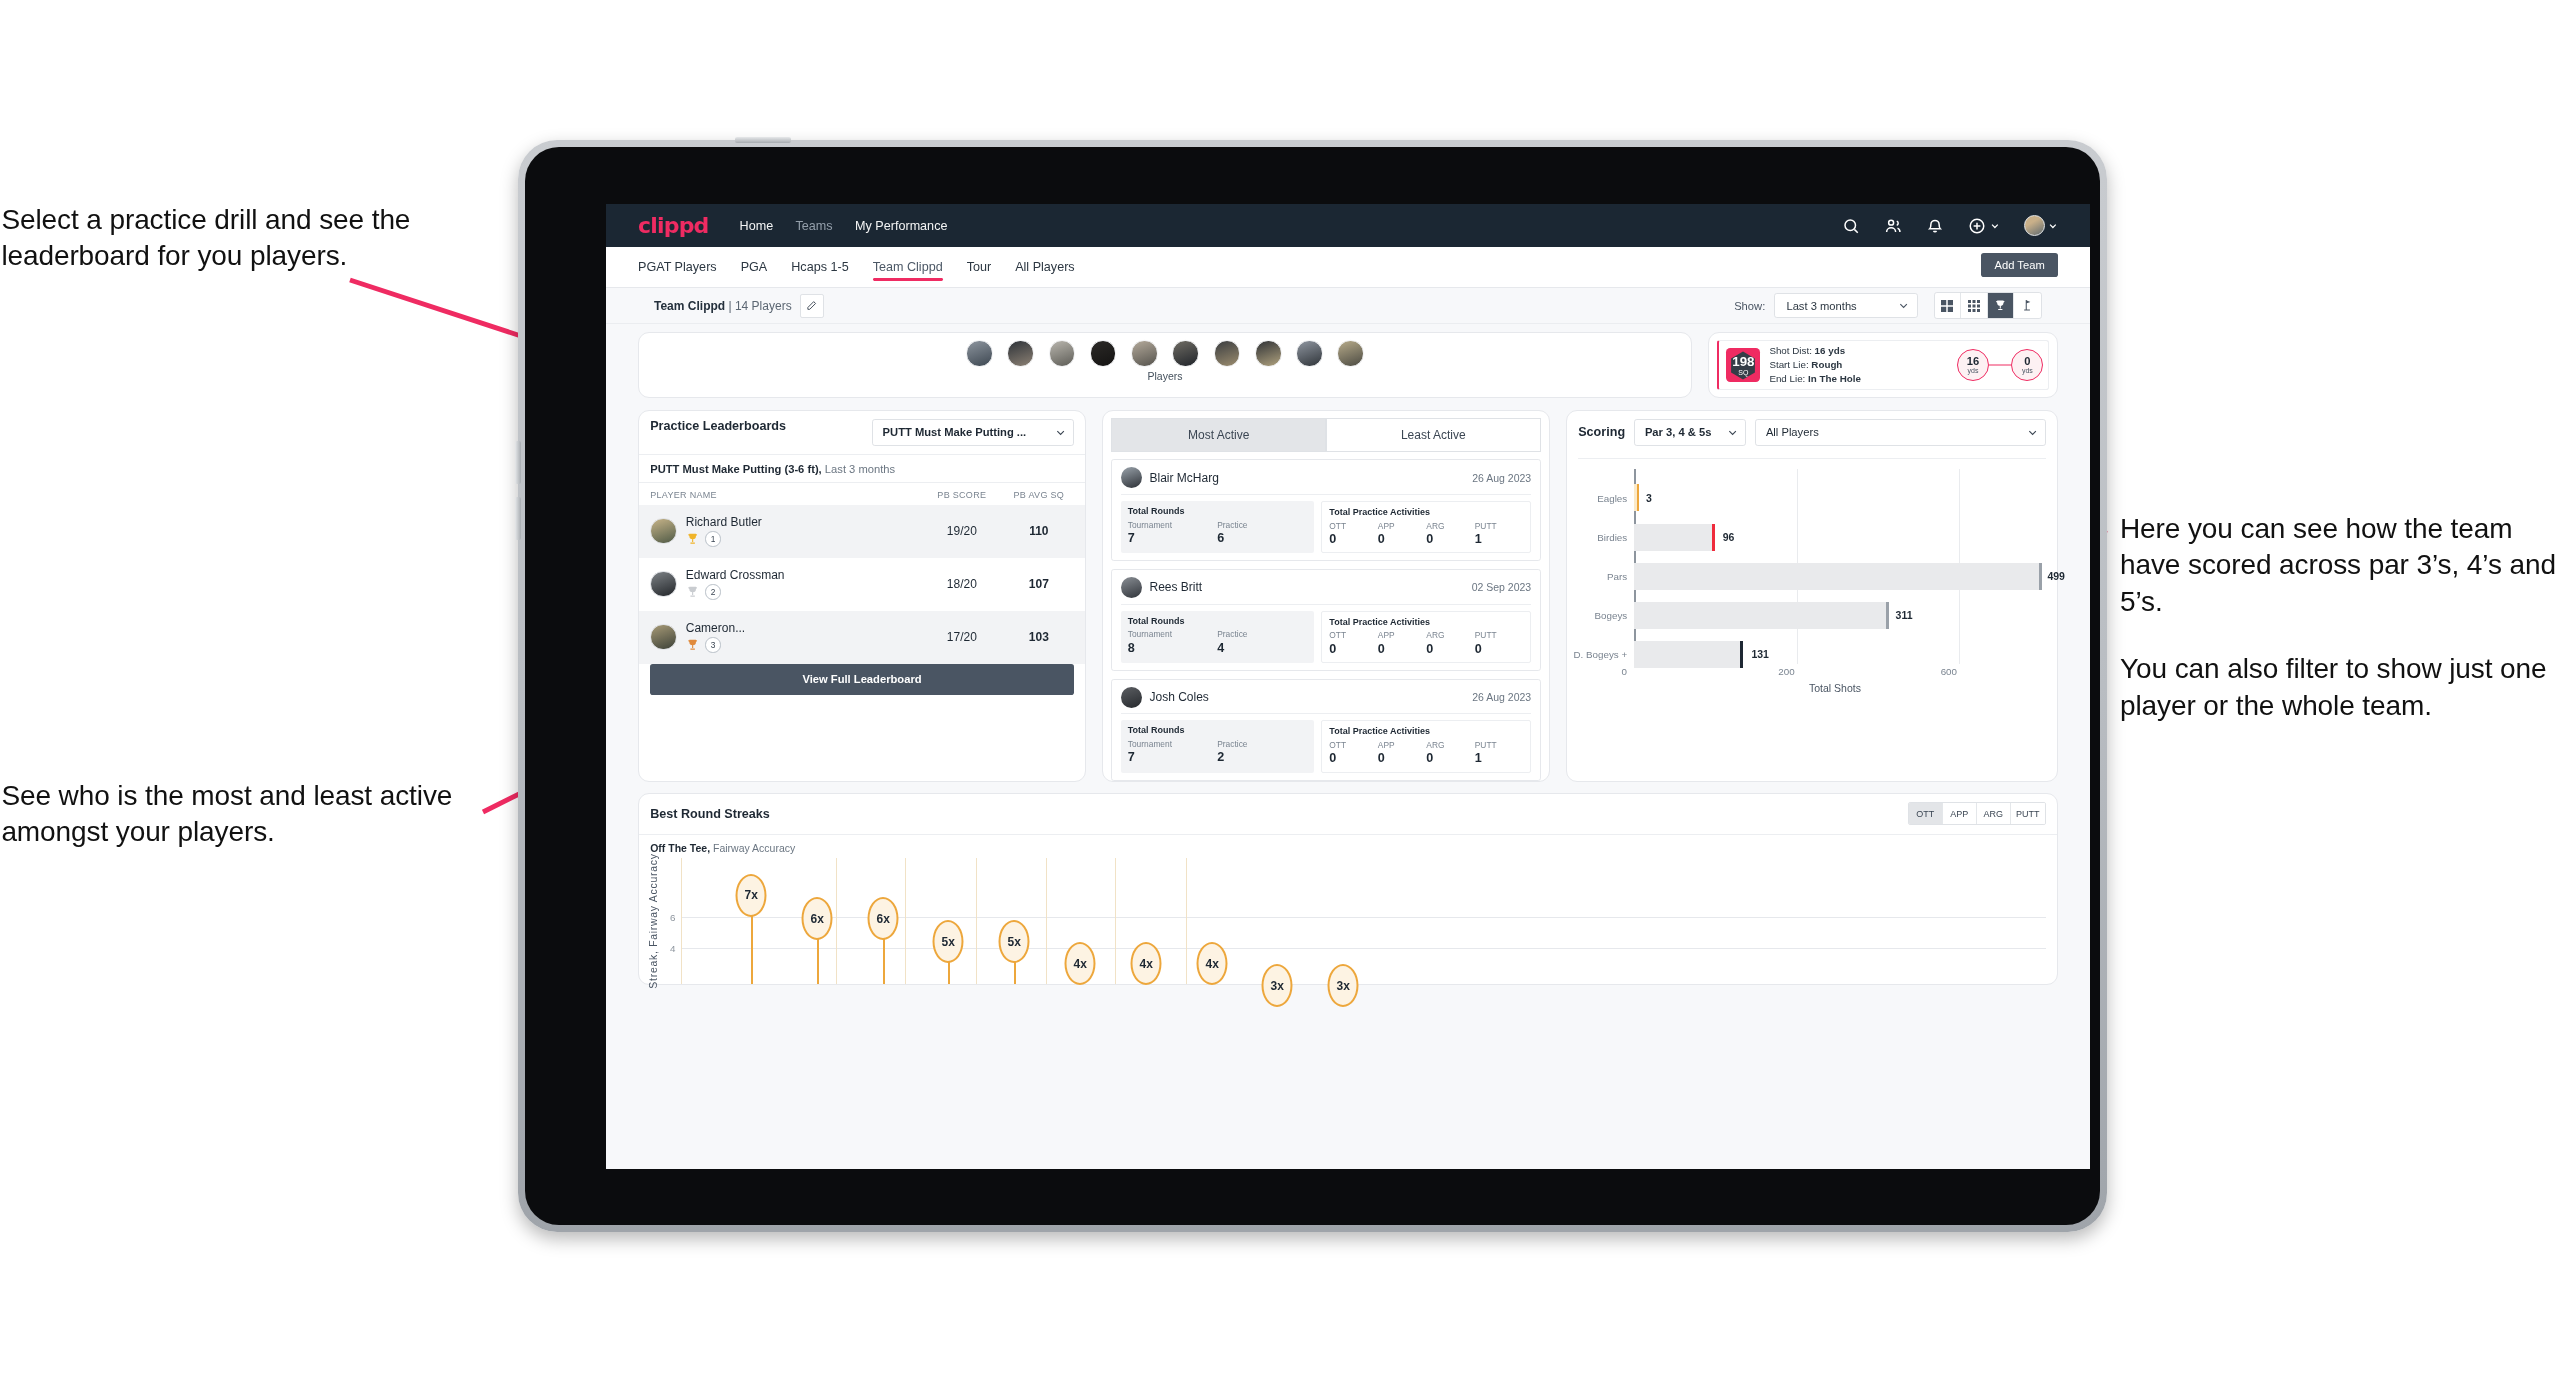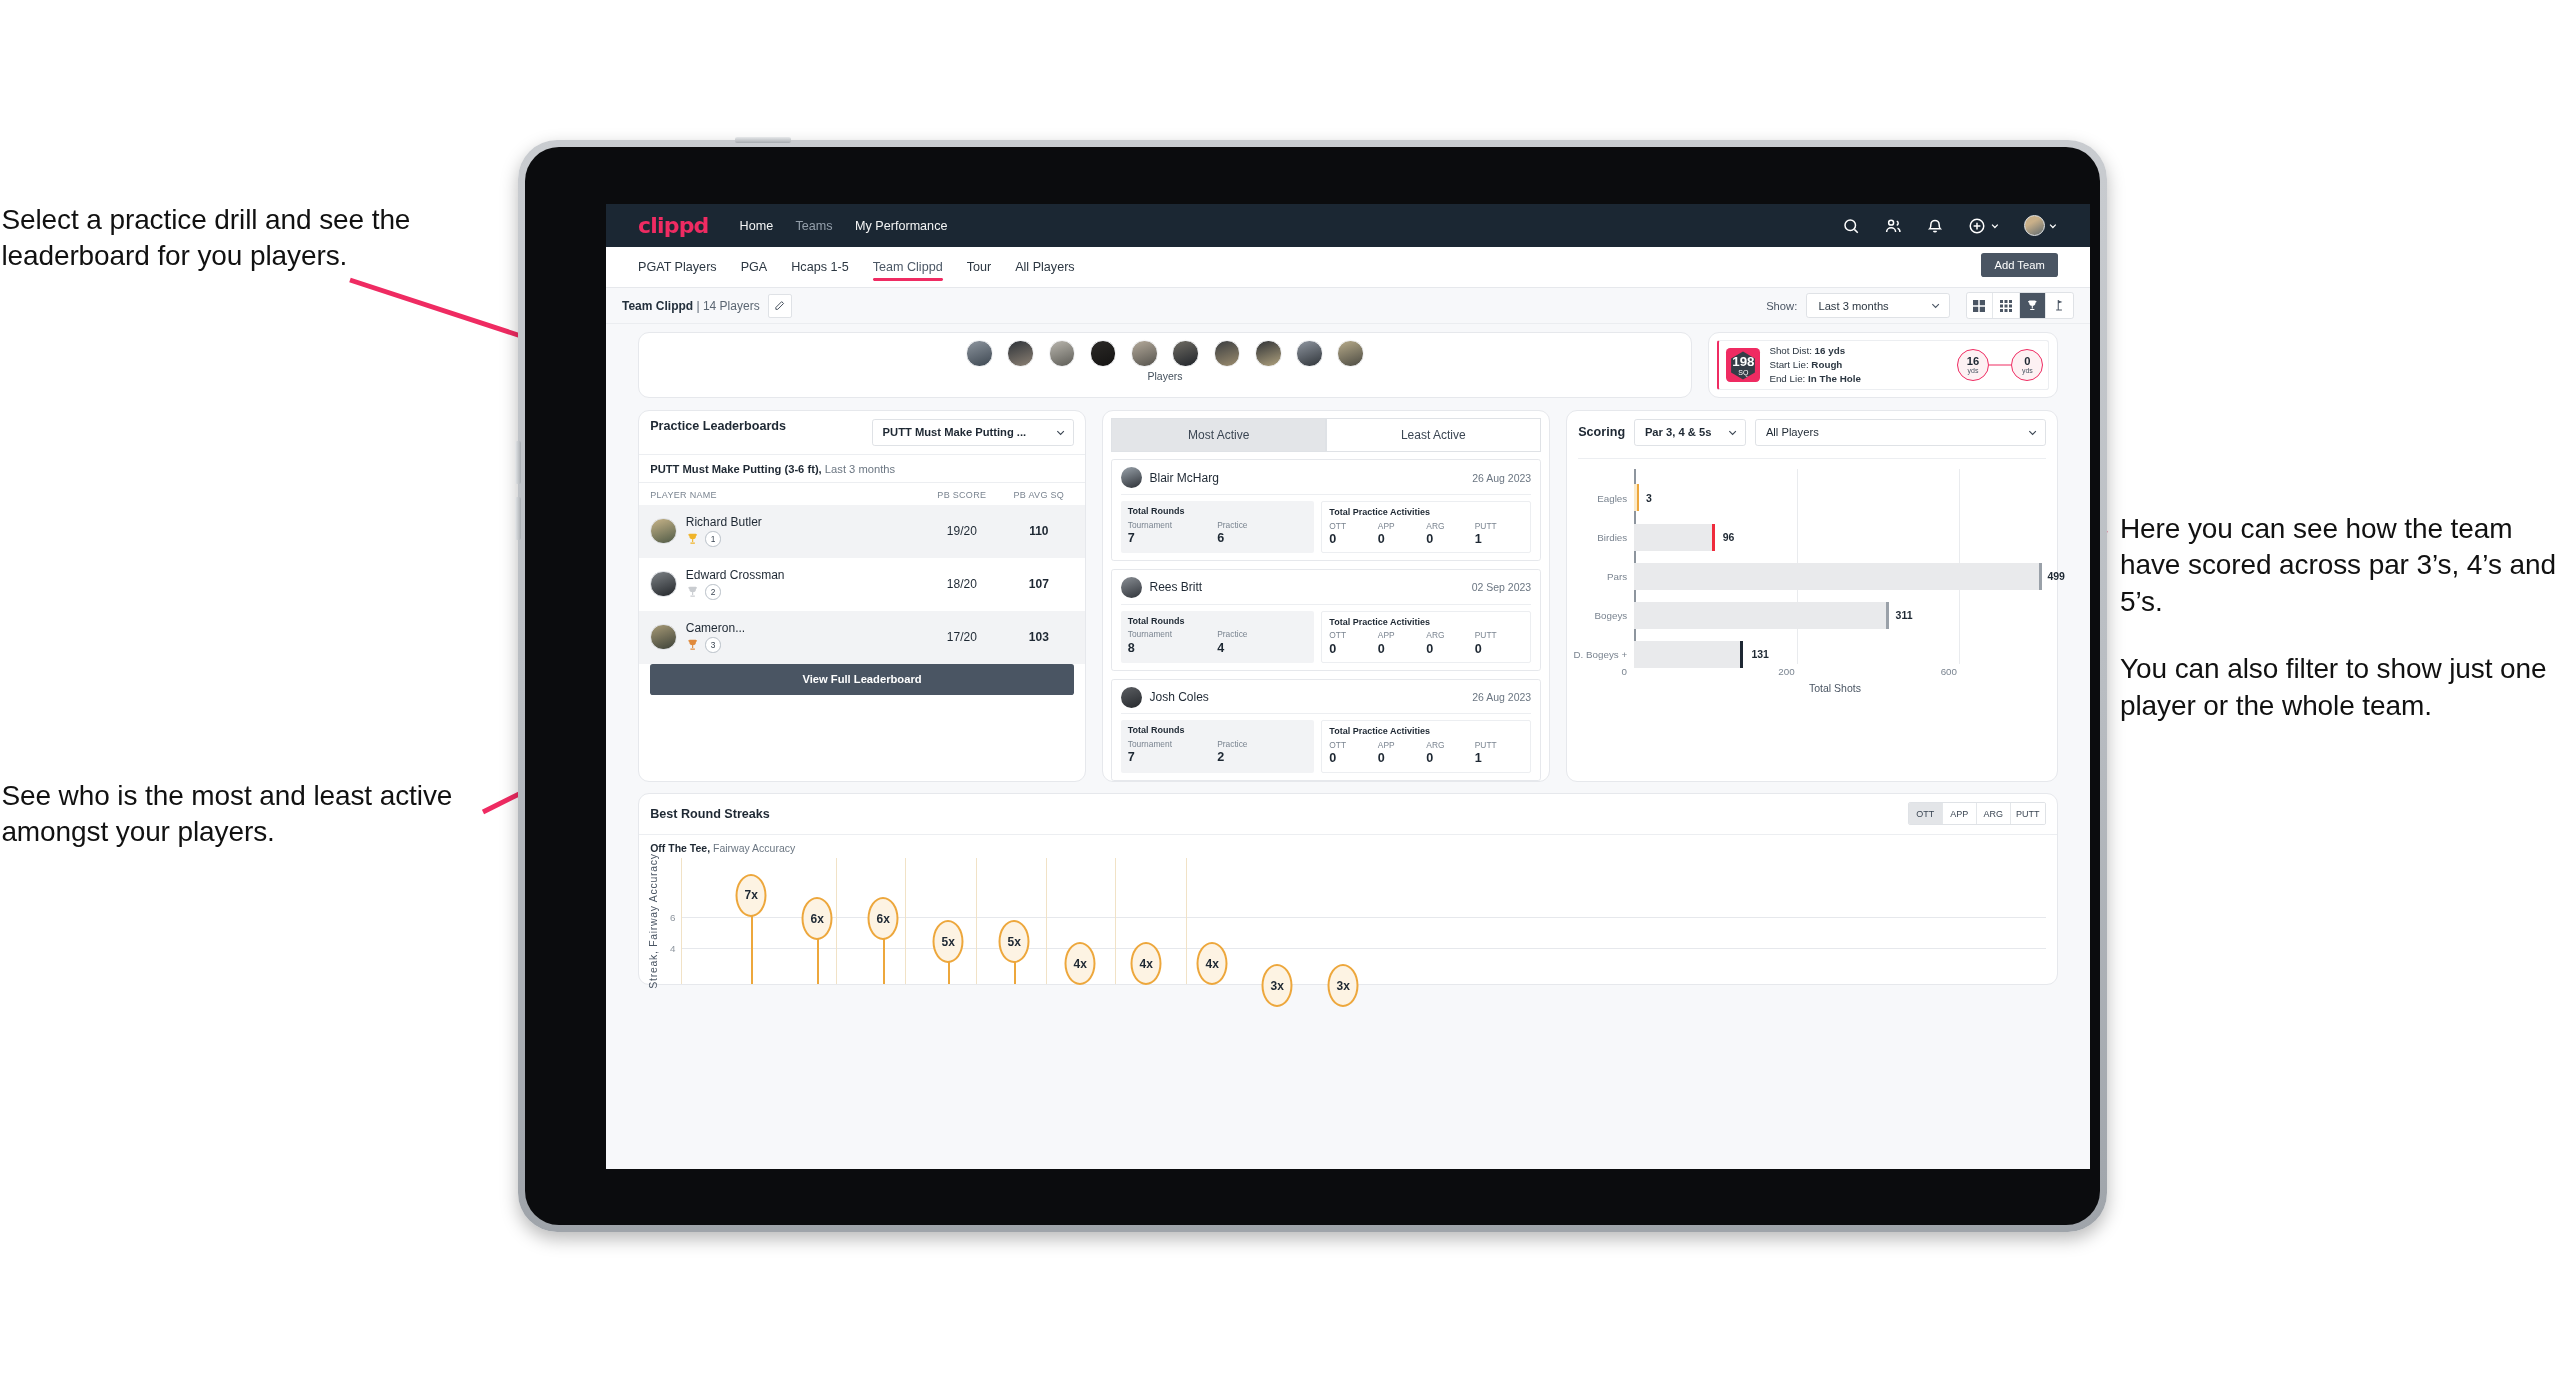--- a/index.html
+++ b/index.html
@@ -103,21 +103,21 @@
   }
   .addteam {
     position: absolute; right: 32px; top: 5.6px;
     background: #4a5563; color: #fff; font-size: 11.2px;
     padding: 6.3px 13.3px; border-radius: 2.8px; white-space: nowrap;
   }
 
   
   .subbar {
     height: 36px; background: #f7f8fa; display: flex; align-items: center;
-    padding: 0 16px; border-bottom: 0.7px solid #ebedf0;
+    padding: 0 48px; border-bottom: 0.7px solid #ebedf0;
   }
   .teamlabel { font-size: 12px; color: #24303c; }
   .teamlabel b { font-weight: 700; }
   .teamlabel span.muted { color: #5b6672; }
   .editbtn {
     margin-left: 8.4px; width: 24px; height: 24px; border: 0.7px solid #dfe2e6;
     background: #fff; border-radius: 2.1px; display:flex; align-items:center; justify-content:center;
   }
   .subbar-spacer { flex: 1; }
   .showlabel { font-size: 11.2px; color: #4a5563; margin-right: 9px; }

